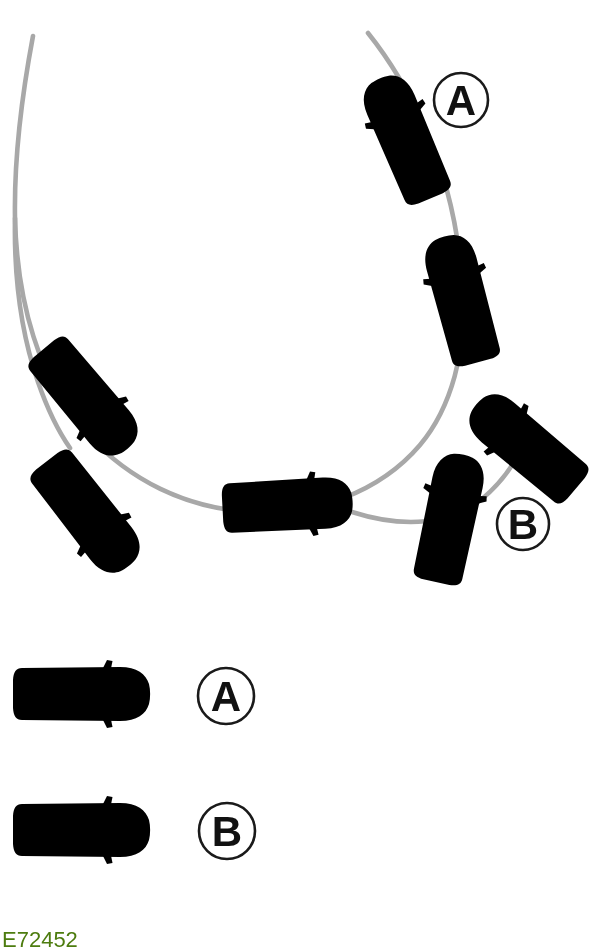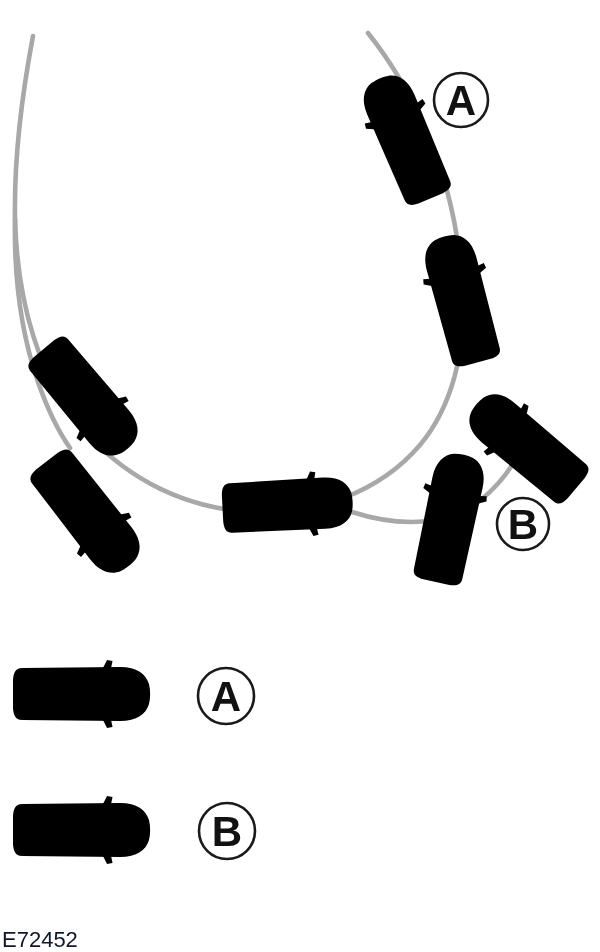--- a/index.html
+++ b/index.html
@@ -3,21 +3,21 @@
 <meta charset="utf-8">
 <style>
   html,body{margin:0;padding:0;background:#ffffff;}
   .page{position:relative;width:600px;height:952px;background:#ffffff;overflow:hidden;
         font-family:"Liberation Sans",sans-serif;}
   svg{display:block;}
   .track{fill:none;stroke:#a8a8a8;stroke-width:4.6;stroke-linecap:round;}
   .callout circle{fill:#ffffff;stroke:#1a1a1a;stroke-width:2.6;}
   .callout text{fill:#111111;font-family:"Liberation Sans",sans-serif;
                 font-size:42px;font-weight:bold;text-anchor:middle;}
-  .figure-code{position:absolute;left:2px;top:927px;font-size:22px;color:#0f172a;
+  .figure-code{position:absolute;left:2px;top:927px;font-size:22px;color:#4d7c0f;
                font-family:"Liberation Sans",sans-serif;}
 </style>
 </head>
 <body>
 
 <div class="page">
 
   <svg width="600" height="952" viewBox="0 0 600 952" xmlns="http://www.w3.org/2000/svg" xmlns:xlink="http://www.w3.org/1999/xlink">
     <defs>
       <g id="car-shape">

